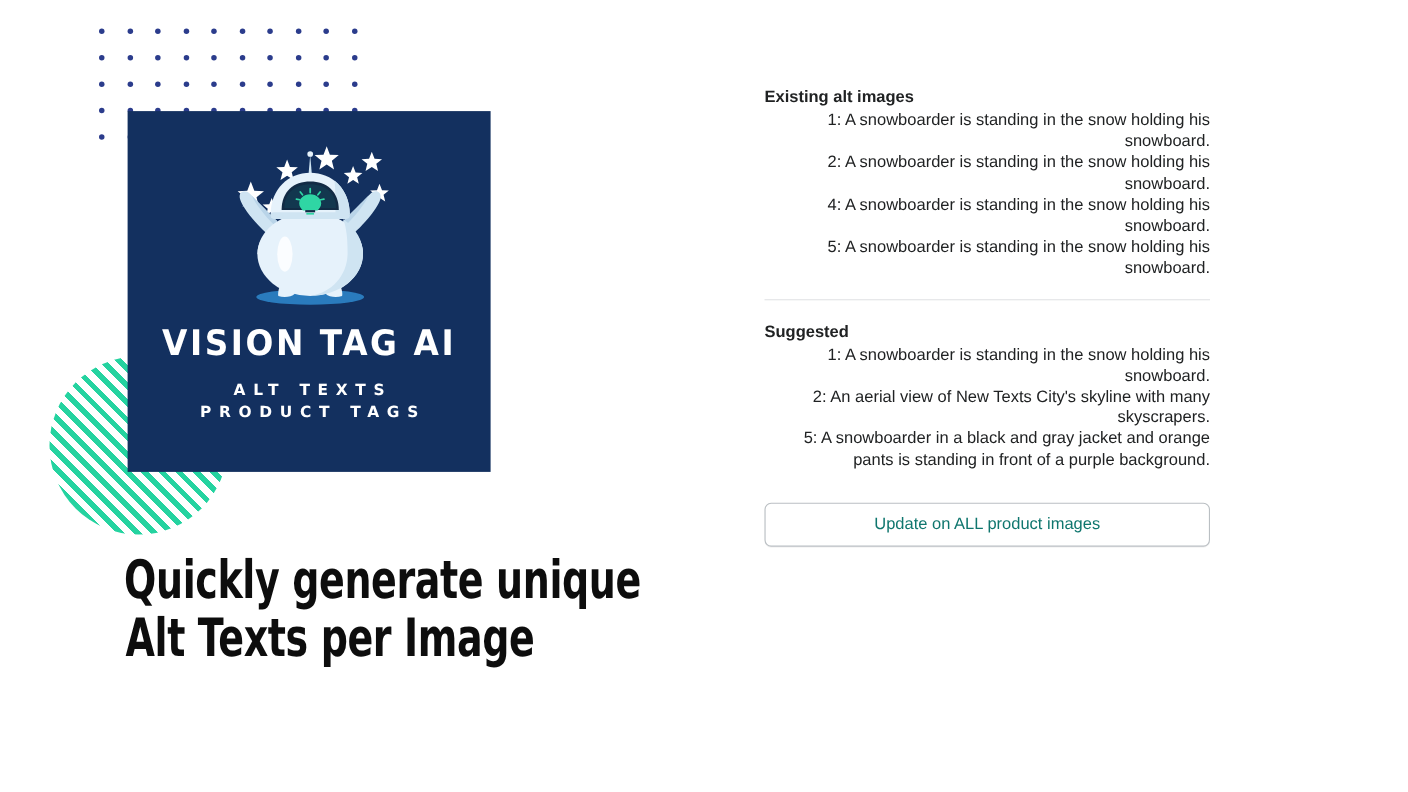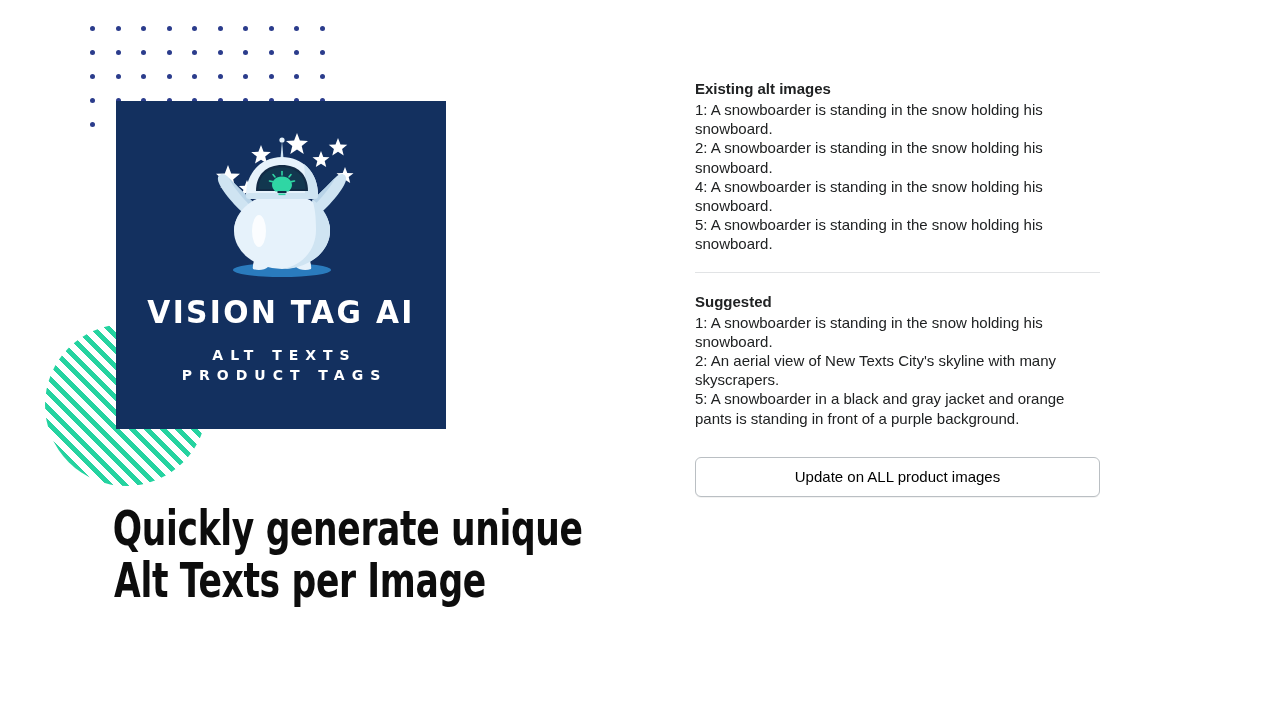--- a/index.html
+++ b/index.html
@@ -142,41 +142,42 @@
     line-height: 21px;
     color: #202223;
     margin-bottom: 1px;
   }
 
   .alt-line {
     font-family: "Liberation Sans", sans-serif;
     font-size: 15px;
     line-height: 19.2px;
     color: #202223;
+    text-align: right;
   }
 
   #panel-divider {
     height: 1px;
     background: #e1e3e5;
     margin-top: 18px;
     margin-bottom: 18px;
   }
 
   #update-all-button {
     display: block;
     width: 405px;
     height: 40px;
     margin-top: 29px;
     background: #ffffff;
     border: 1px solid #babfc3;
     border-radius: 6px;
     box-shadow: 0 1px 0 rgba(0,0,0,0.05);
     font-family: "Liberation Sans", sans-serif;
     font-size: 15px;
-    color: #000000;
+    color: #0f766e;
     text-align: center;
     cursor: pointer;
   }
 </style>
 </head>
 <body>
 
 <div id="root">
 
   <div id="promo-panel">

